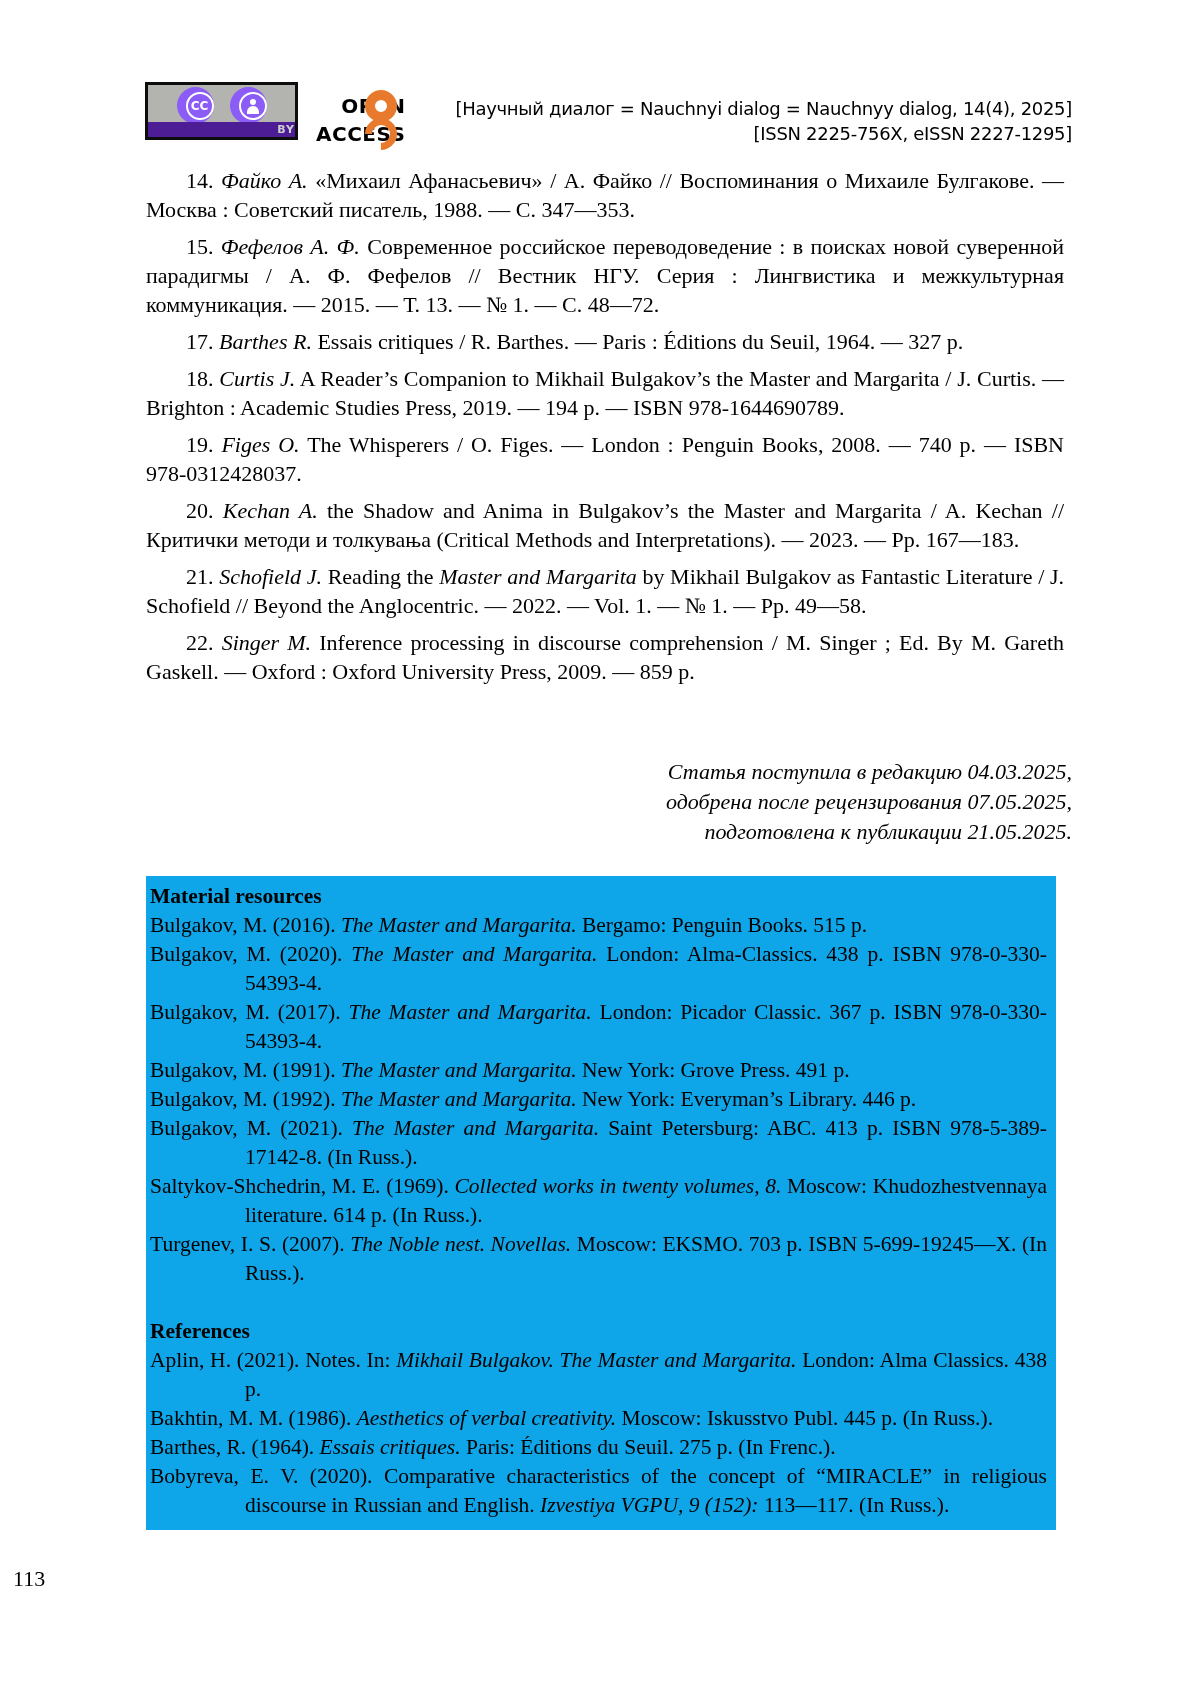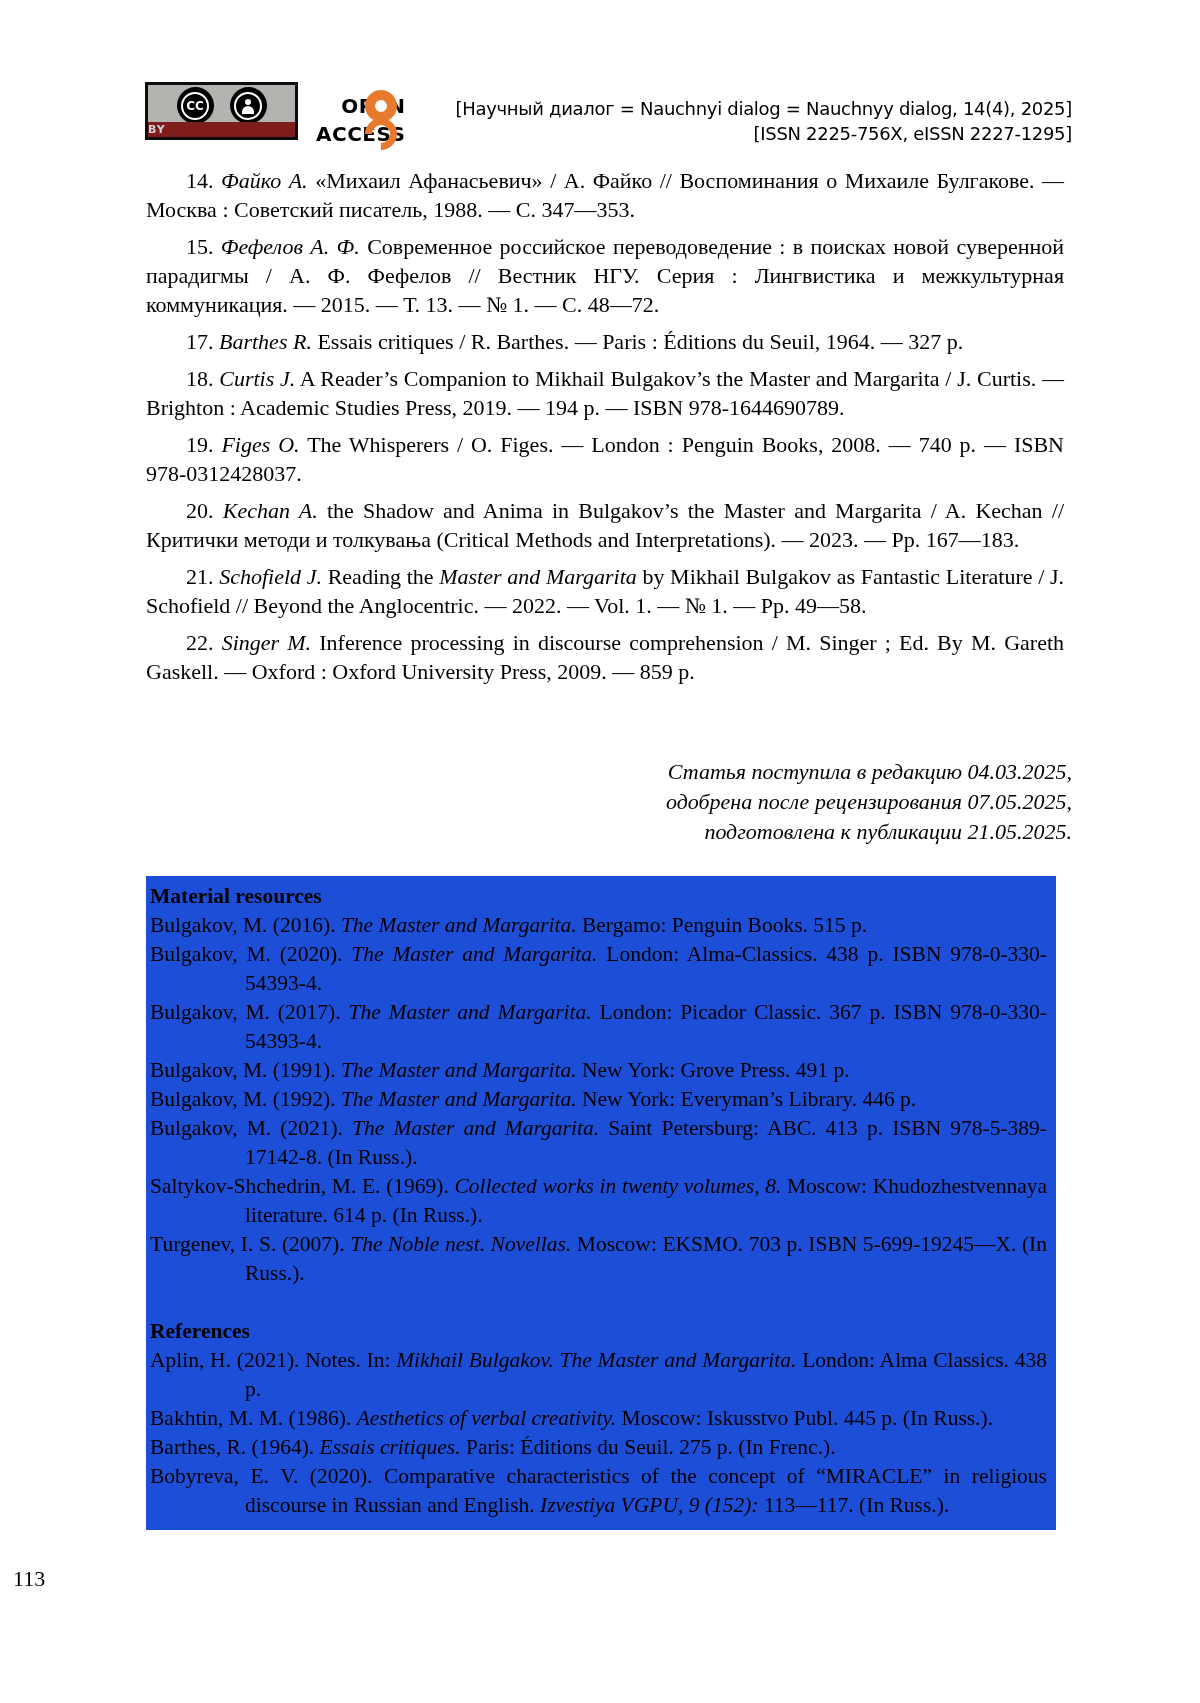--- a/index.html
+++ b/index.html
@@ -7,31 +7,31 @@
     position:relative; width:1200px; height:1703px; background:#fff;
     font-family:"Liberation Serif", serif; color:#000; overflow:hidden;
   }
 
   
   .cc-badge {
     position:absolute; left:145px; top:82px; width:153px; height:58px;
     background:#b3b4b0; border:3px solid #0d0d0d; box-sizing:border-box;
   }
   .cc-circles { display:flex; justify-content:center; gap:16px; margin-top:2px; }
-  .disc { width:37px; height:37px; background:#000000; border-radius:50%;
-          display:flex; align-items:center; justify-content:center; }
+  .disc { width:37px; height:37px; background:#8b5cf6; border-radius:50%;
+          display:flex; align-items:center; justify-content:flex-end; }
   .disc-inner { width:28px; height:28px; border:2px solid #fff; border-radius:50%;
           box-sizing:border-box; display:flex; flex-direction:column;
           align-items:center; justify-content:center;
           color:#fff; font:bold 12px "DejaVu Sans", sans-serif; }
   .person-head { width:6px; height:6px; background:#fff; border-radius:50%; margin:2px auto 1px; }
   .person-body { width:12px; height:8px; background:#fff; border-radius:6px 6px 0 0; margin:0 auto; }
-  .cc-bar { position:absolute; left:0; right:0; bottom:0; height:15px; background:#7f1d1d;
+  .cc-bar { position:absolute; left:0; right:0; bottom:0; height:15px; background:#4c1d95;
           color:#cfcfcf; font:bold 11px "DejaVu Sans", sans-serif;
-          text-align:left; line-height:15px; letter-spacing:1px; }
+          text-align:right; line-height:15px; letter-spacing:1px; }
 
   .oa-logo { position:absolute; left:316px; top:94px; height:52px;
           display:flex; align-items:flex-end;
           font-family:"DejaVu Sans", sans-serif; font-weight:bold; font-size:20px;flex-direction:column; }
   .oa-word { letter-spacing:0.5px; }
   .oa-lock { position:relative; width:38px; height:50px; margin:0 5px; }
   .oa-shackle { position:absolute; top:0; left:3px; width:18px; height:18px;
           border:7px solid #e87a2e; border-radius:50%;
           border-left-color:transparent; transform:rotate(-45deg); }
   .oa-body { position:absolute; bottom:0; left:3px; width:12px; height:12px;
@@ -105,21 +105,21 @@
       <p><span>21. </span><i>Schofield J.</i><span> Reading the </span><i>Master and Margarita</i><span> by Mikhail Bulgakov as Fantastic Literature / J. Schofield // Beyond the Anglocentric. — 2022. — Vol. 1. — № 1. — Pp. 49—58.</span></p>
       <p><span>22. </span><i>Singer M.</i><span> Inference processing in discourse comprehension / M. Singer ; Ed. By M. Gareth Gaskell. — Oxford : Oxford University Press, 2009. — 859 p.</span></p>
     </div>
 
   <div class="dates">
     <div>Статья поступила в редакцию 04.03.2025,</div>
     <div>одобрена после рецензирования 07.05.2025,</div>
     <div>подготовлена к публикации 21.05.2025.</div>
   </div>
 
-  <div class="highlight" style="background: #1d4ed8;">
+  <div class="highlight" style="background: #0ea5e9;">
     <p class="section-title">Material resources</p>
     <div class="entries">
         <p><span>Bulgakov, M. (2016). </span><i>The Master and Margarita.</i><span> Bergamo: Penguin Books. 515 p.</span></p>
         <p><span>Bulgakov, M. (2020). </span><i>The Master and Margarita.</i><span> London: Alma-Classics. 438 p. ISBN 978-0-330-54393-4.</span></p>
         <p><span>Bulgakov, M. (2017). </span><i>The Master and Margarita.</i><span> London: Picador Classic. 367 p. ISBN 978-0-330-54393-4.</span></p>
         <p><span>Bulgakov, M. (1991). </span><i>The Master and Margarita.</i><span> New York: Grove Press. 491 p.</span></p>
         <p><span>Bulgakov, M. (1992). </span><i>The Master and Margarita.</i><span> New York: Everyman’s Library. 446 p.</span></p>
         <p><span>Bulgakov, M. (2021). </span><i>The Master and Margarita.</i><span> Saint Petersburg: ABC. 413 p. ISBN 978-5-389-17142-8. (In Russ.).</span></p>
         <p><span>Saltykov-Shchedrin, M. E. (1969). </span><i>Collected works in twenty volumes, 8.</i><span> Moscow: Khudozhestvennaya literature. 614 p. (In Russ.).</span></p>
         <p><span>Turgenev, I. S. (2007). </span><i>The Noble nest. Novellas.</i><span> Moscow: EKSMO. 703 p. ISBN 5-699-19245—X. (In Russ.).</span></p>

